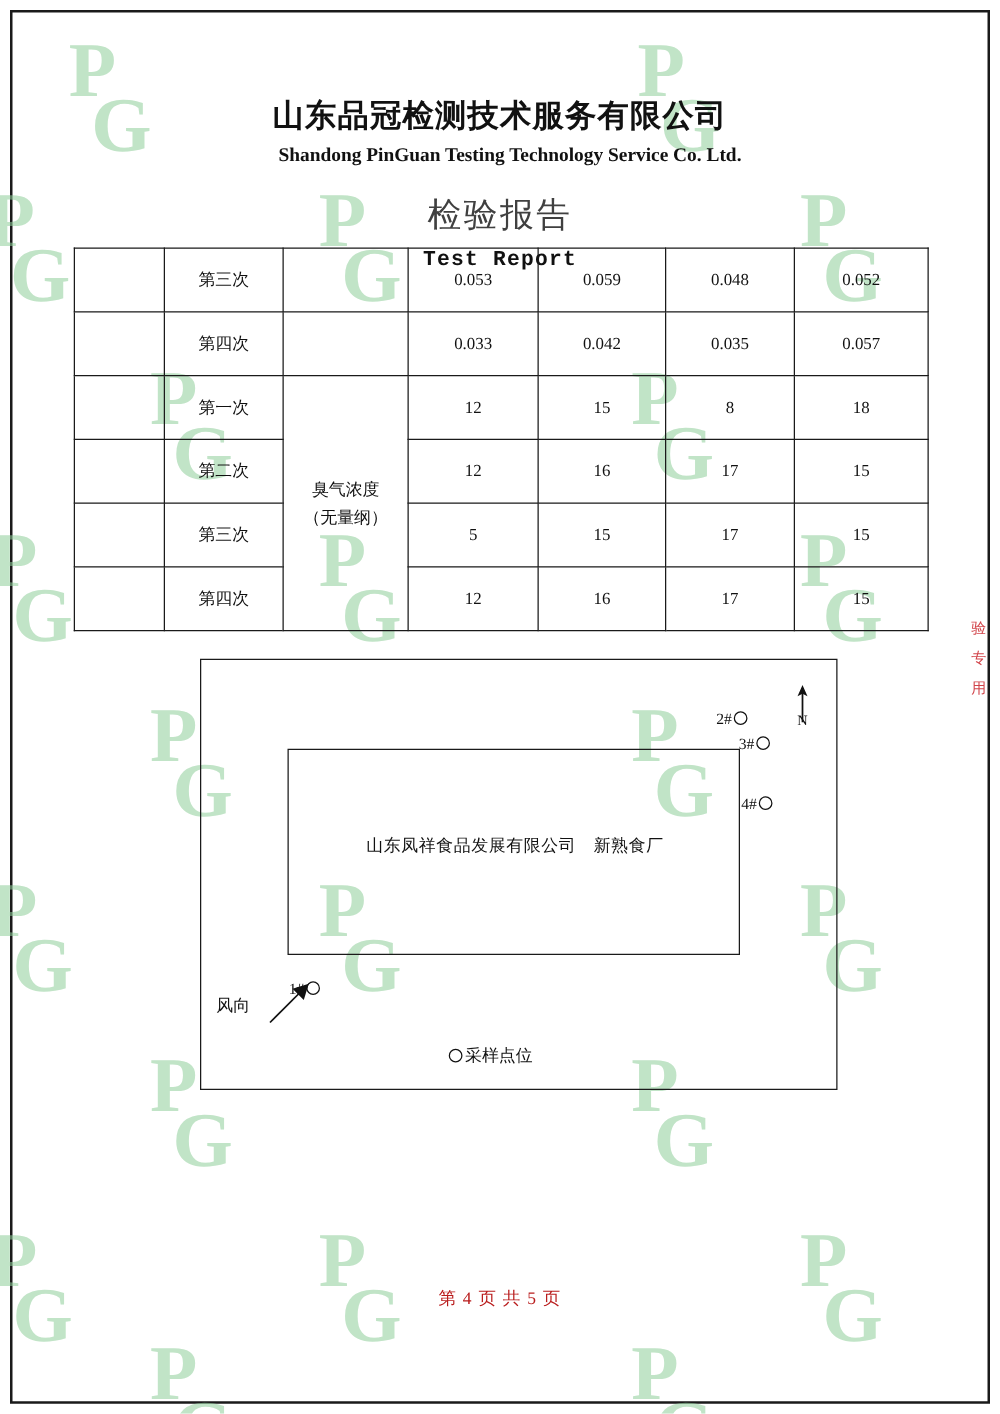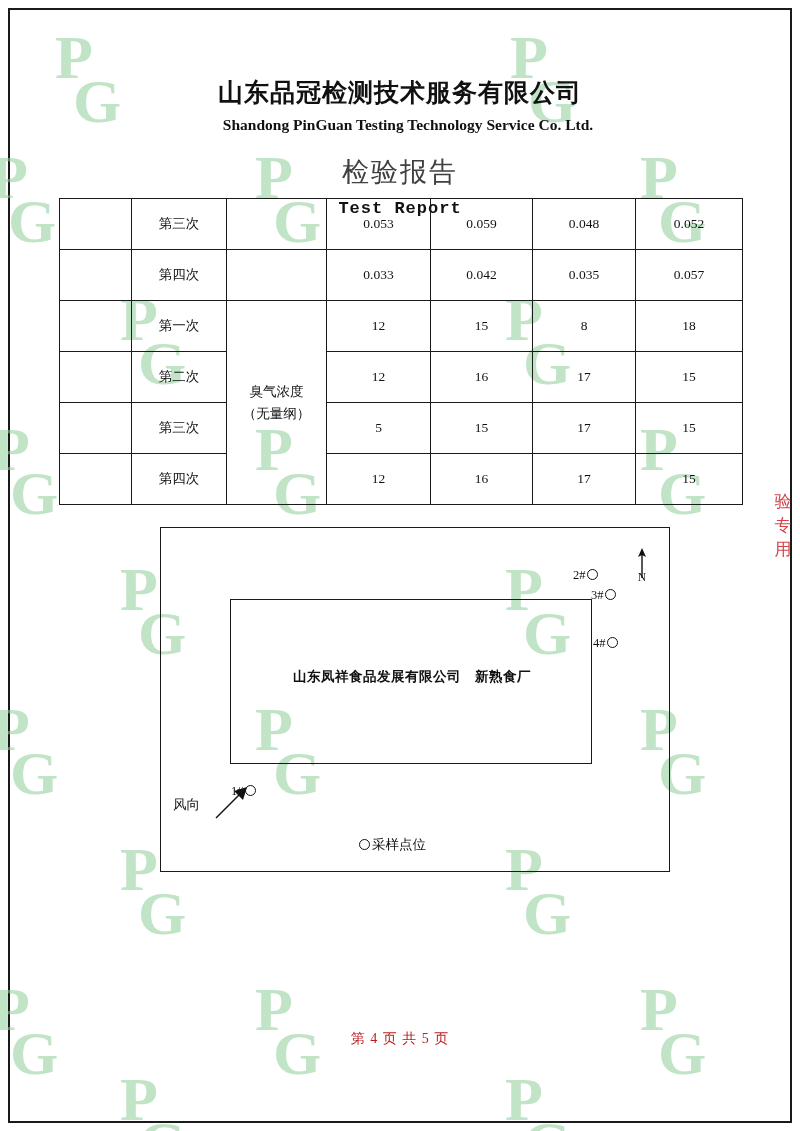--- a/index.html
+++ b/index.html
@@ -131,21 +131,20 @@
     box-sizing: border-box;
   }
   .factory-box {
     position: absolute;
     left: 69px;
     top: 71px;
     width: 362px;
     height: 165px;
     border: 1.5px solid #1a1a1a;
     box-sizing: border-box;
-    font-weight: bold;
   }
   .factory-label {
     position: absolute;
     left: 0;
     top: 68px;
     width: 362px;
     text-align: center;
     font-family: "Liberation Serif", serif;
     font-size: 13.5px;
     color: #111;
@@ -225,21 +224,21 @@
   }
 
   
   .stamp-frag {
     position: absolute;
     left: 770px;
     top: 490px;
     width: 26px;
     height: 130px;
     font-family: "Liberation Serif", serif;
-    font-size: 17px;
+    font-size: 12px;
     color: #c9232a;
     line-height: 24px;
     text-align: center;
     opacity: .85;
     overflow: hidden;
   }
 
   
   .footer {
     position: absolute;

